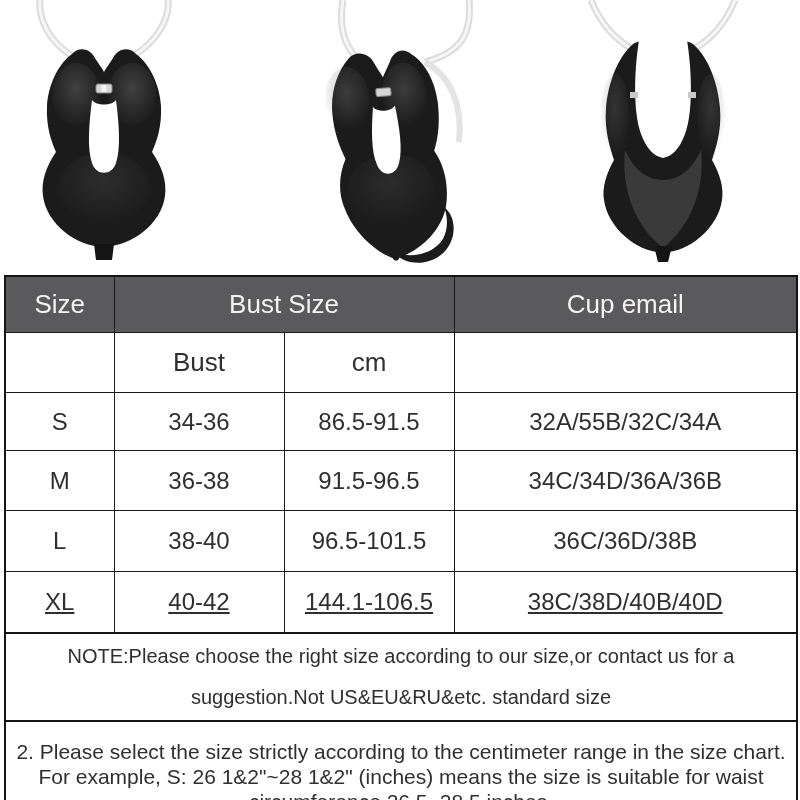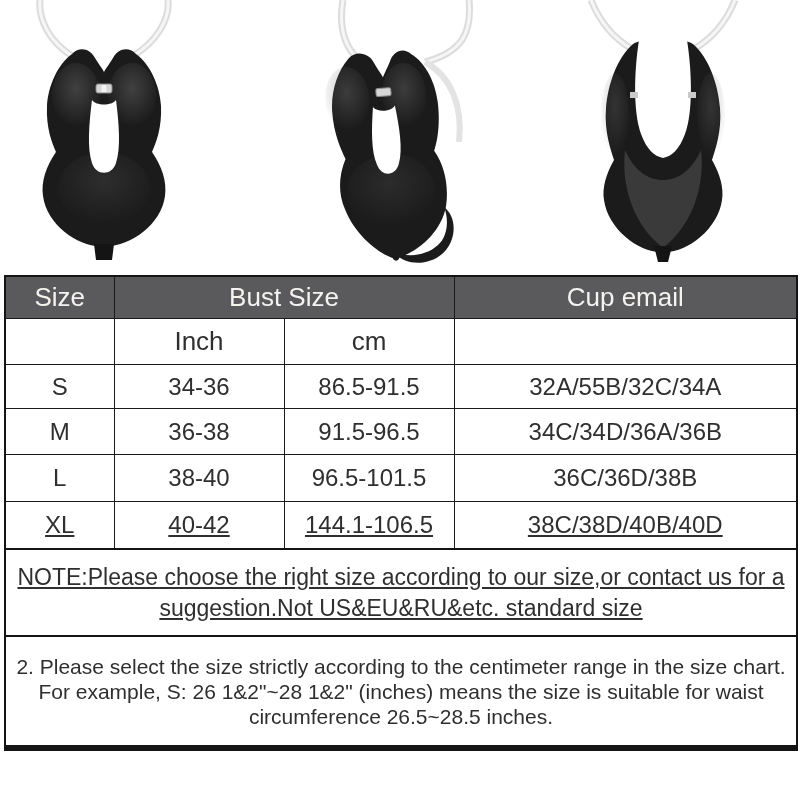--- a/index.html
+++ b/index.html
@@ -13,38 +13,38 @@
   .svg-quarter{left:283px;}
   .svg-back{left:553px;}
 
   table.size-table{
     position:absolute;left:4px;top:275px;width:792px;
     border-collapse:collapse;table-layout:fixed;
     border:2px solid #141414;border-bottom:6px solid #141414;
   }
   table.size-table td{
     border:1px solid #1a1a1a;text-align:center;vertical-align:middle;
-    padding:0;font-size:24px;color:#2f2f2f;overflow:hidden;
+    padding:7px;font-size:24px;color:#2f2f2f;overflow:hidden;
   }
   col.c-size{width:109px;}
   col.c-inch{width:170px;}
   col.c-cm{width:170px;}
   col.c-cup{width:343px;}
   tr.r-head td{
     background:#5a5a5c;color:#f5f3f0;font-size:26px;height:41px;
   }
   tr.r-sub td{height:45px;font-size:26px;}
   tr.r-s td{height:43px;}
   tr.r-m td{height:45px;}
   tr.r-l td{height:46px;}
   tr.r-xl td{height:46px;text-decoration:underline;}
   tr.r-note td{
     border-top:2px solid #141414;text-align:center;padding:2px 8px;
   }
-  tr.r-note1 td{height:81px;font-size:23px;line-height:31px;text-decoration:underline;}
+  tr.r-note1 td{height:81px;font-size:20px;line-height:41px;}
   tr.r-note2 td{height:104px;font-size:21px;line-height:25px;}
   tr.r-note3 td{height:42px;font-size:21px;}
 </style>
 </head>
 <body>
 
 <div class="stage">
 
   <div class="product-row">
 
@@ -139,21 +139,21 @@
         <col class="c-cup">
     </colgroup>
     <tbody>
       <tr class="r-head">
         <td>Size</td>
         <td colspan="2">Bust Size</td>
         <td>Cup email</td>
       </tr>
       <tr class="r-sub">
         <td></td>
-        <td>Inch</td>
+        <td>Bust</td>
         <td>cm</td>
         <td></td>
       </tr>
       <tr class="r-s">
         <td>S</td>
         <td>34-36</td>
         <td>86.5-91.5</td>
         <td>32A/55B/32C/34A</td>
       </tr>
       <tr class="r-m">

